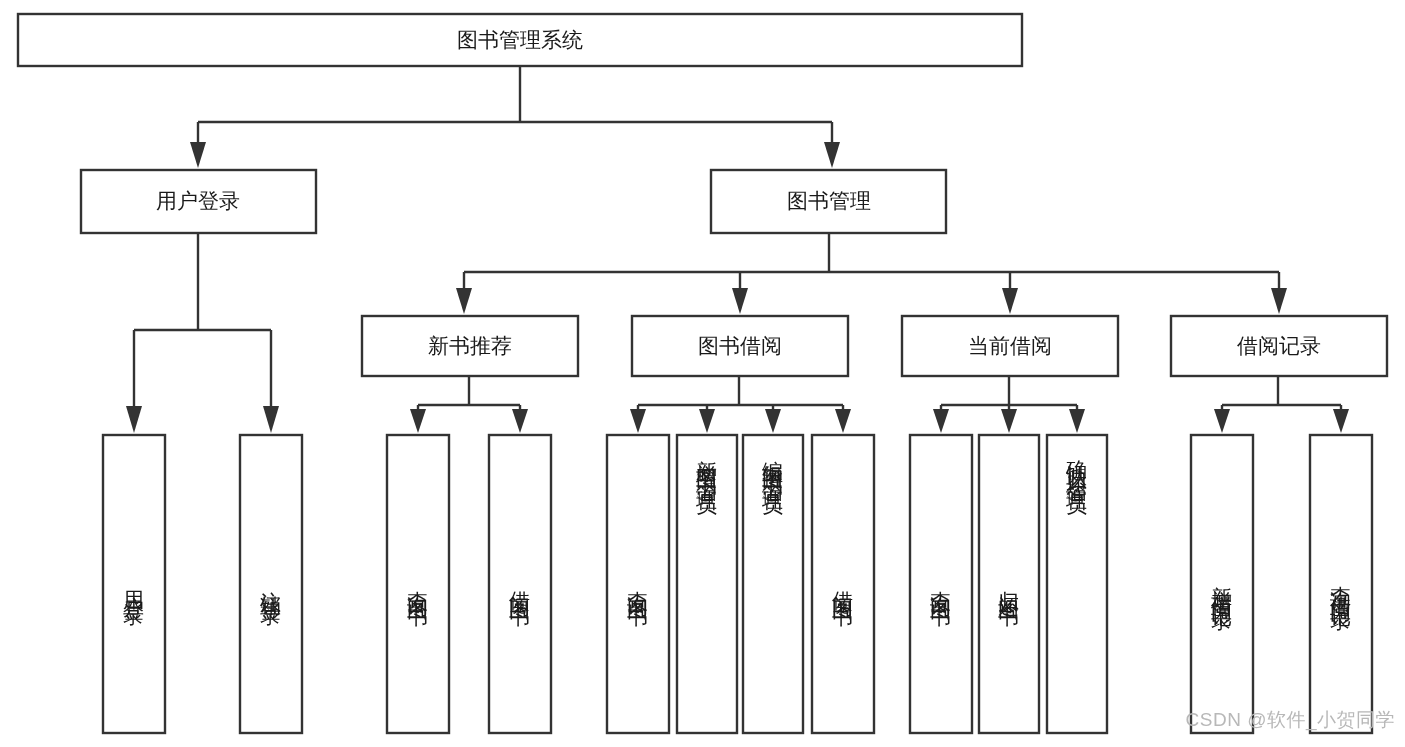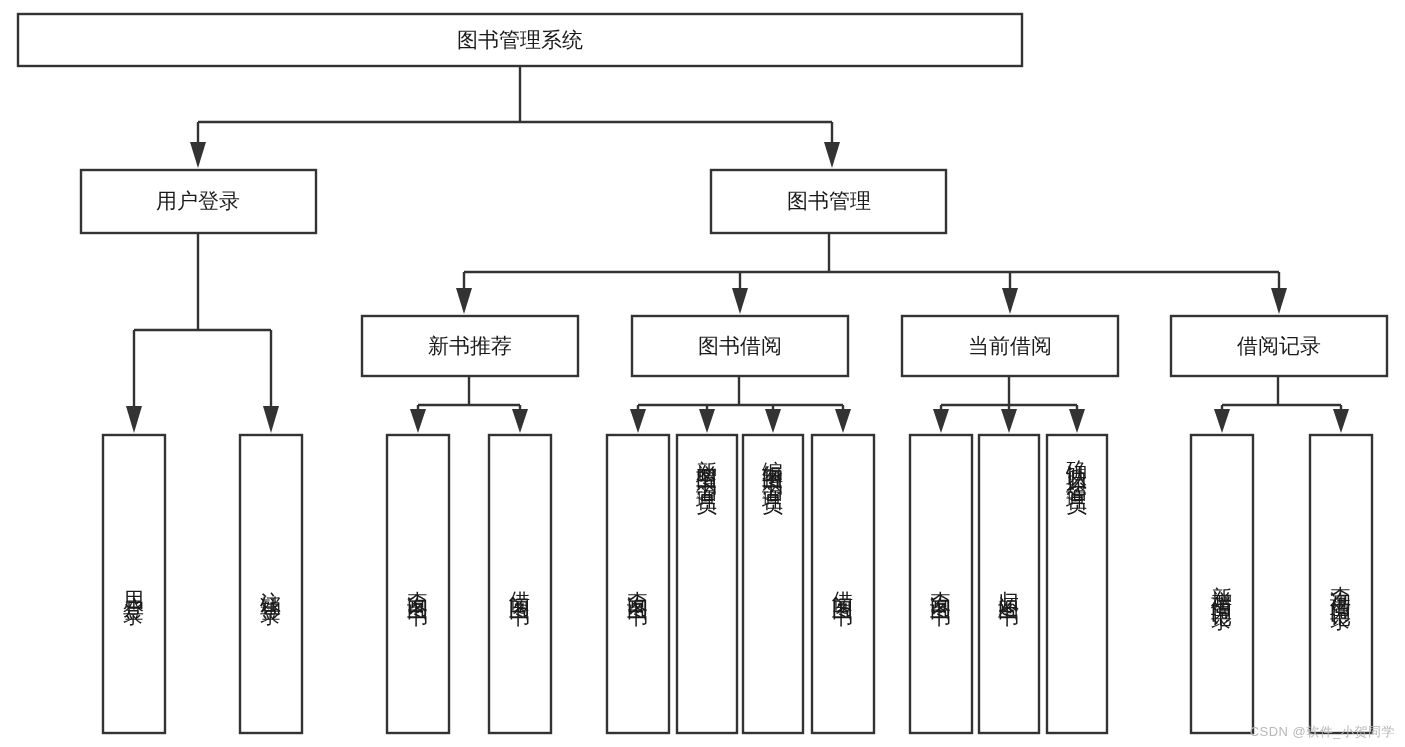--- a/index.html
+++ b/index.html
@@ -62,23 +62,23 @@
     color: #1a1a1a;
     display: flex;
     align-items: center;
     justify-content: center;
     white-space: nowrap;
     pointer-events: none;
   }
   .watermark {
     position: absolute;
     right: 10px;
-    bottom: 6px;
-    font-family: "Liberation Sans", "DejaVu Sans", sans-serif;
-    font-size: 13px;
+    bottom: 14px;
+    font-family: "Liberation Sans", "DejaVu Sans", sans-serif;
+    font-size: 19px;
     color: #b8b8b8;
     letter-spacing: 0.5px;
     white-space: nowrap;
   }
 </style>
 </head>
 <body>
 
 <div id="diagram-root">
 

